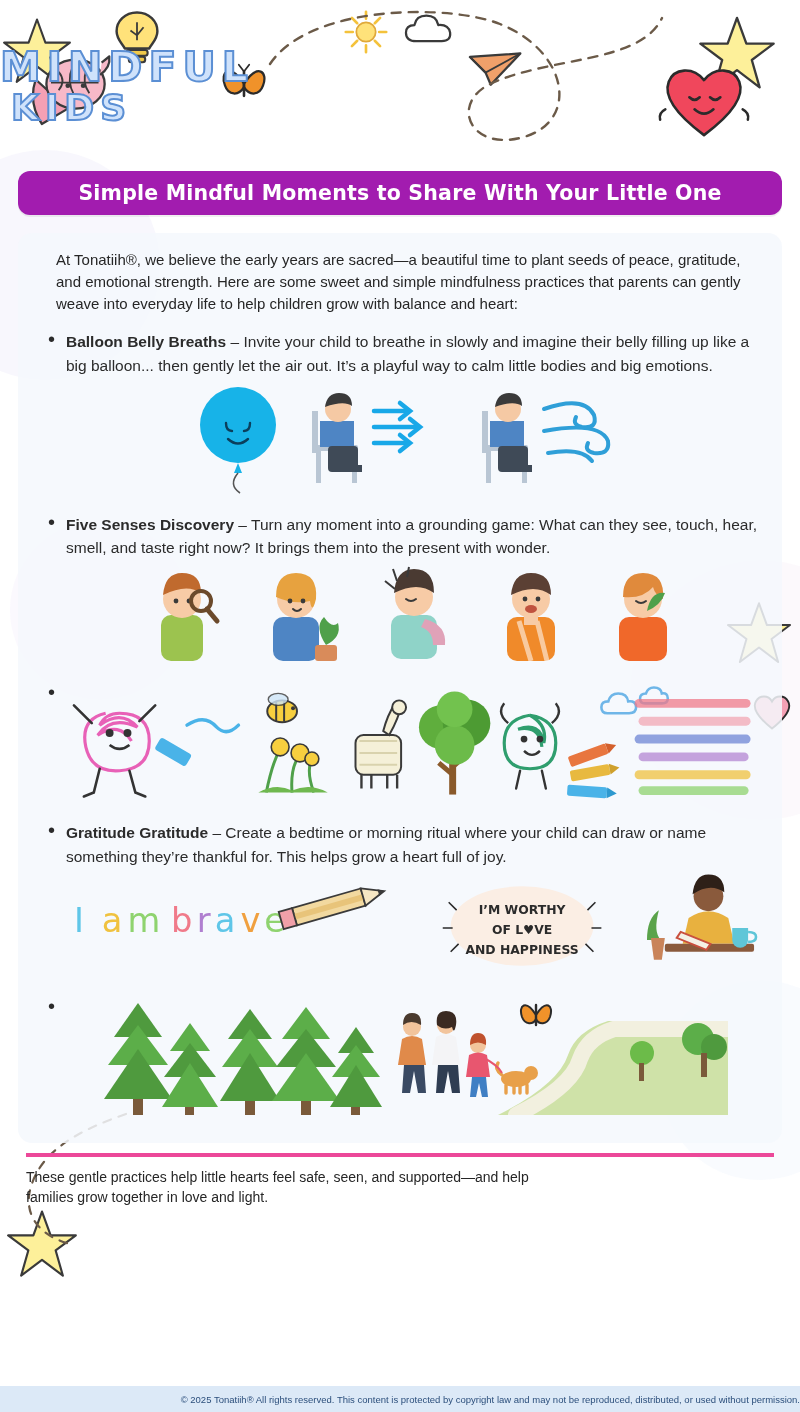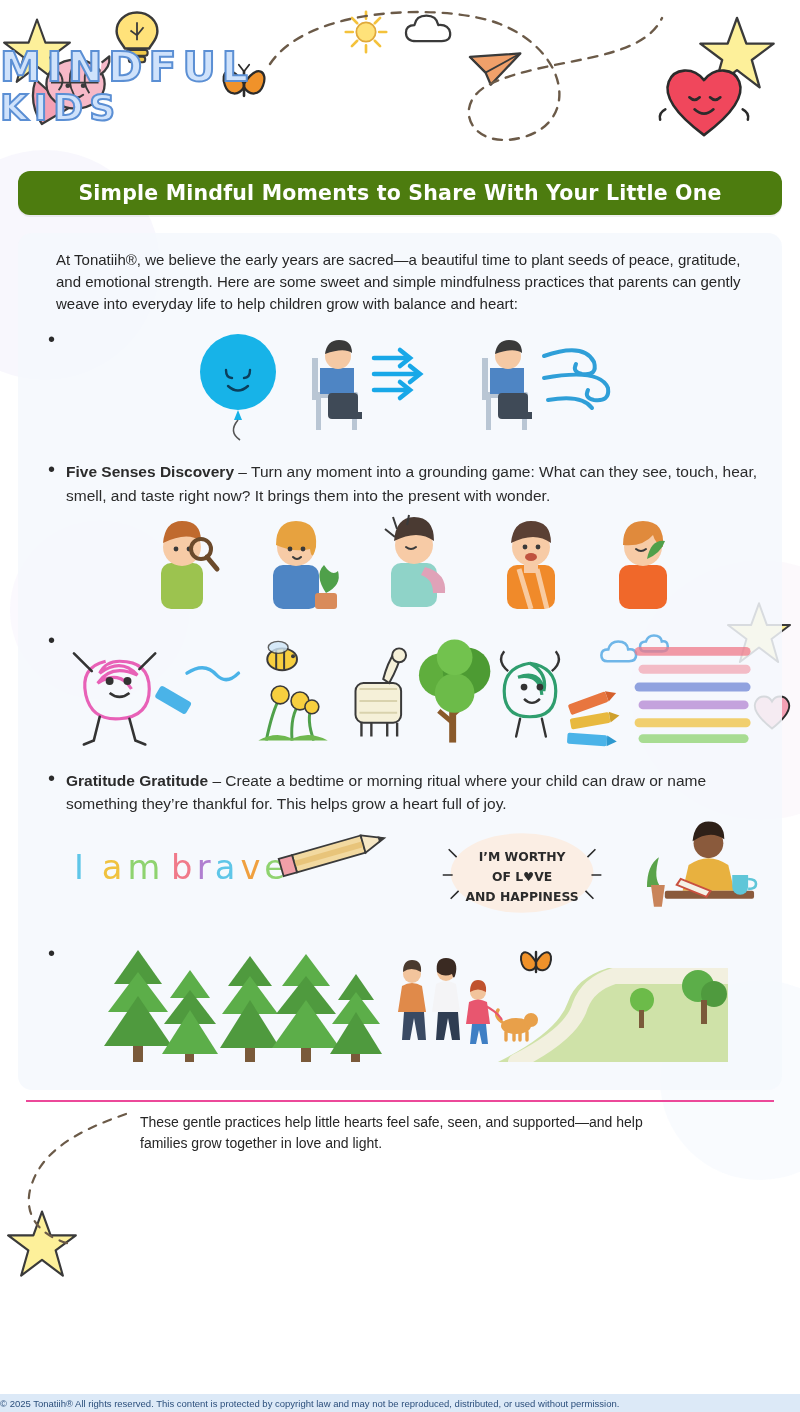--- a/index.html
+++ b/index.html
@@ -30,31 +30,31 @@
   }
   .title-line {
     font-family:"DejaVu Sans", sans-serif;
     font-weight:bold;
     font-size:41px;
     letter-spacing:6px;
     color:#cfe2fb;
     -webkit-text-stroke: 2px #5b8fd4;
     line-height:1.05;
   }
-  .title-line.small { font-size:36px; }
+  .title-line.small { font-size:36px;margin-left:11px; }
 
   
   .doodle { position:absolute; }
   svg { display:block; }
 
   
   .banner {
     position:relative; z-index:3;
     margin: 6px 18px 0 18px;
-    background:#4d7c0f;
+    background:#a21caf;
     border-radius:12px;
     height:44px;
     display:flex; align-items:center; justify-content:center;
     box-shadow: 0 2px 0 rgba(0,0,0,.06);
   }
   .banner-text {
     color:#ffffff;
     font-family:"DejaVu Sans", sans-serif;
     font-weight:bold;
     font-size:20.5px;
@@ -83,37 +83,37 @@
   .tip-text { font-size:15.5px; line-height:1.5; }
   .tip-title { font-weight:bold; }
 
   .illus { margin: 6px 0 18px 0; display:flex; align-items:flex-end; justify-content:center; gap:10px; }
 
   
   .footer-note {
     position:relative; z-index:3;
     margin: 10px 26px 0 26px;
     padding-top:10px;
-    border-top:2px solid #ec4899;
+    border-top:4px solid #ec4899;
     font-size:14px; line-height:1.45; color:#262626;
-    display:flex; justify-content:center; align-items:flex-end; gap:16px;
+    display:flex; justify-content:flex-start; align-items:flex-end; gap:16px;
   }
   .footer-note .txt { max-width:520px; }
   .brand { text-align:center; position:relative; }
   .brand-name {
     font-family:"Liberation Serif", serif;
     font-size:25px; letter-spacing:1.5px; color:#1a1a1a;
   }
   .brand-sub {
     font-family:"Liberation Serif", serif;
     font-size:11px; letter-spacing:.5px; color:#1a1a1a; margin-top:-2px;
   }
   .copyright {
-    position:absolute; left:0; right:0; bottom:0; height:18px;
-    background:#dce9f7; display:flex; align-items:center; justify-content:flex-start;
+    position:absolute; left:0; right:0; bottom:0; height:26px;
+    background:#dce9f7; display:flex; align-items:center; justify-content:flex-end;
     z-index:5;
   }
   .copyright span { font-size:9.5px; color:#2c4f7c; }
 </style>
 </head>
 <body>
 
 <div class="bg-blob blob-1"></div>
 <div class="bg-blob blob-2"></div>
 <div class="bg-blob blob-3"></div>
@@ -190,20 +190,23 @@
   <div class="banner-text">Simple Mindful Moments to Share With Your Little One</div>
 </div>
 
 <div class="card">
 
   <p class="intro">At Tonatiih®, we believe the early years are sacred—a beautiful time to plant seeds of peace, gratitude, and emotional strength. Here are some sweet and simple mindfulness practices that parents can gently weave into everyday life to help children grow with balance and heart:</p>
 
   <ul class="tips">
 
     <li class="tip">
+      <div class="tip-text">
+        <span class="tip-title">Balloon Belly Breaths</span><span> – Invite your child to breathe in slowly and imagine their belly filling up like a big balloon... then gently let the air out. It’s a playful way to calm little bodies and big emotions.</span>
+      </div>
       <div class="illus">
         <svg width="470" height="112" viewBox="0 0 470 112">
 
           <circle cx="60" cy="42" r="38" fill="#17b3e8"></circle>
           <path d="M60 80 l-4 10 h8 Z" fill="#17b3e8"></path>
           <path d="M60 90 q-10 12 2 20" fill="none" stroke="#555" stroke-width="1.6"></path>
           <path d="M48 40 q0 8 6 8 M72 40 q0 8 -6 8" stroke="#0b3f5c" stroke-width="2.4" fill="none" stroke-linecap="round"></path>
           <path d="M50 56 q10 9 20 0" fill="none" stroke="#0b3f5c" stroke-width="2.4" stroke-linecap="round"></path>
 
           <g transform="translate(120,8)">

